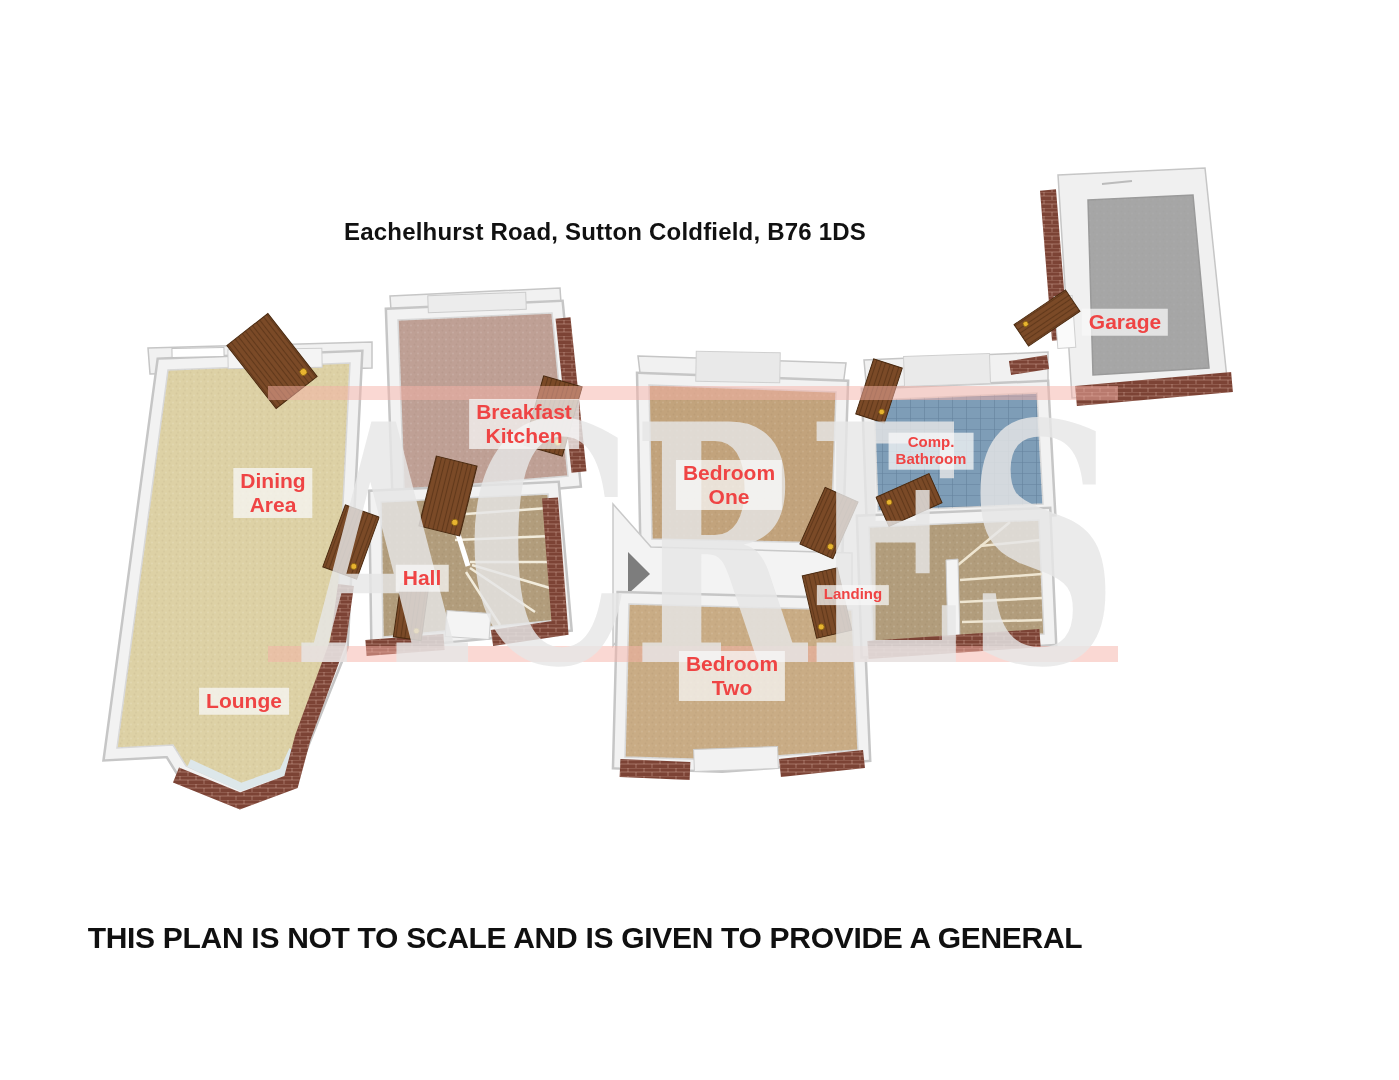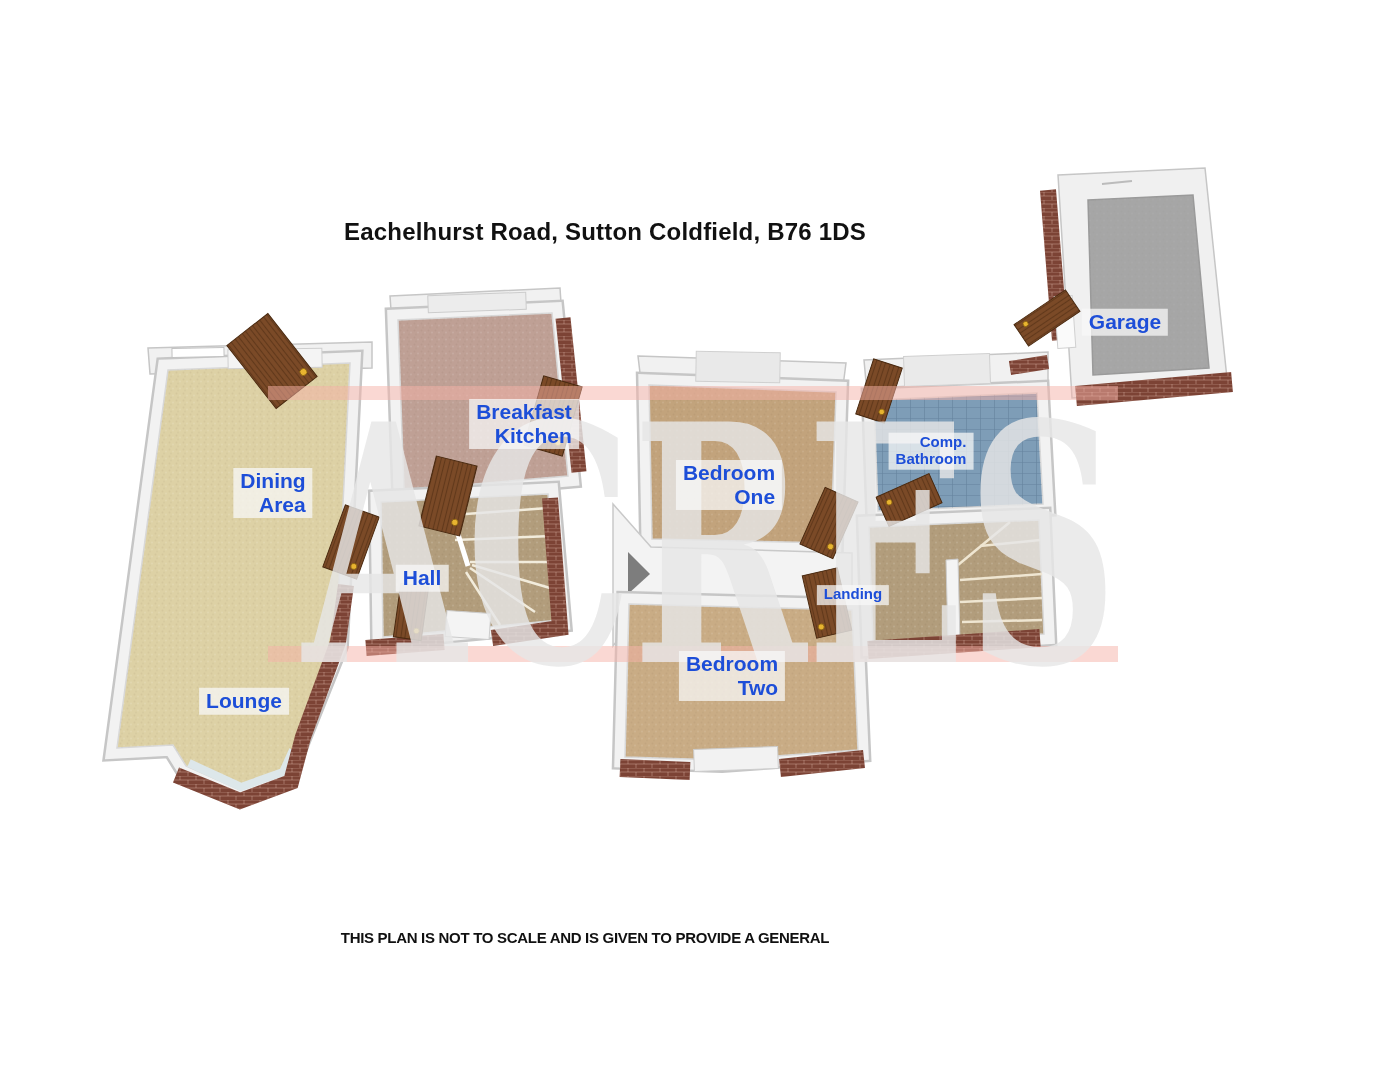--- a/index.html
+++ b/index.html
@@ -9,42 +9,42 @@
     background:#ffffff;
     overflow:hidden;
     font-family:"Liberation Sans", sans-serif;
   }
   #plan-svg{position:absolute;left:0;top:0;z-index:1;}
   .room-label{
     position:absolute;z-index:4;
     transform:translate(-50%,-50%);
     background:rgba(248,248,248,0.74);
     padding:1px 7px 2px 7px;
-    text-align:right;
+    text-align:center;
     font-weight:bold;
     font-size:21px;
     line-height:1.12;
-    color:#1d4ed8;
+    color:#ef4444;
     white-space:nowrap;
   }
   .room-label span{display:block;}
   .room-label.small{font-size:15px;}
   #address{
     position:absolute;z-index:5;
     left:605px;top:232px;
     transform:translate(-50%,-50%);
     font-size:24px;font-weight:bold;color:#111;
     white-space:nowrap;letter-spacing:0.2px;
   }
   #disclaimer{
     position:absolute;z-index:5;
     left:585px;top:938px;
     transform:translate(-50%,-50%);
     text-align:center;
-    font-size:15px;font-weight:bold;color:#101010;
+    font-size:30px;font-weight:bold;color:#101010;
     line-height:28px;letter-spacing:-0.3px;
     white-space:nowrap;
   }
 </style>
 </head>
 <body>
 
 <div id="canvas">
 
 <svg id="plan-svg" width="1399" height="1080" viewBox="0 0 1399 1080" xmlns="http://www.w3.org/2000/svg">

